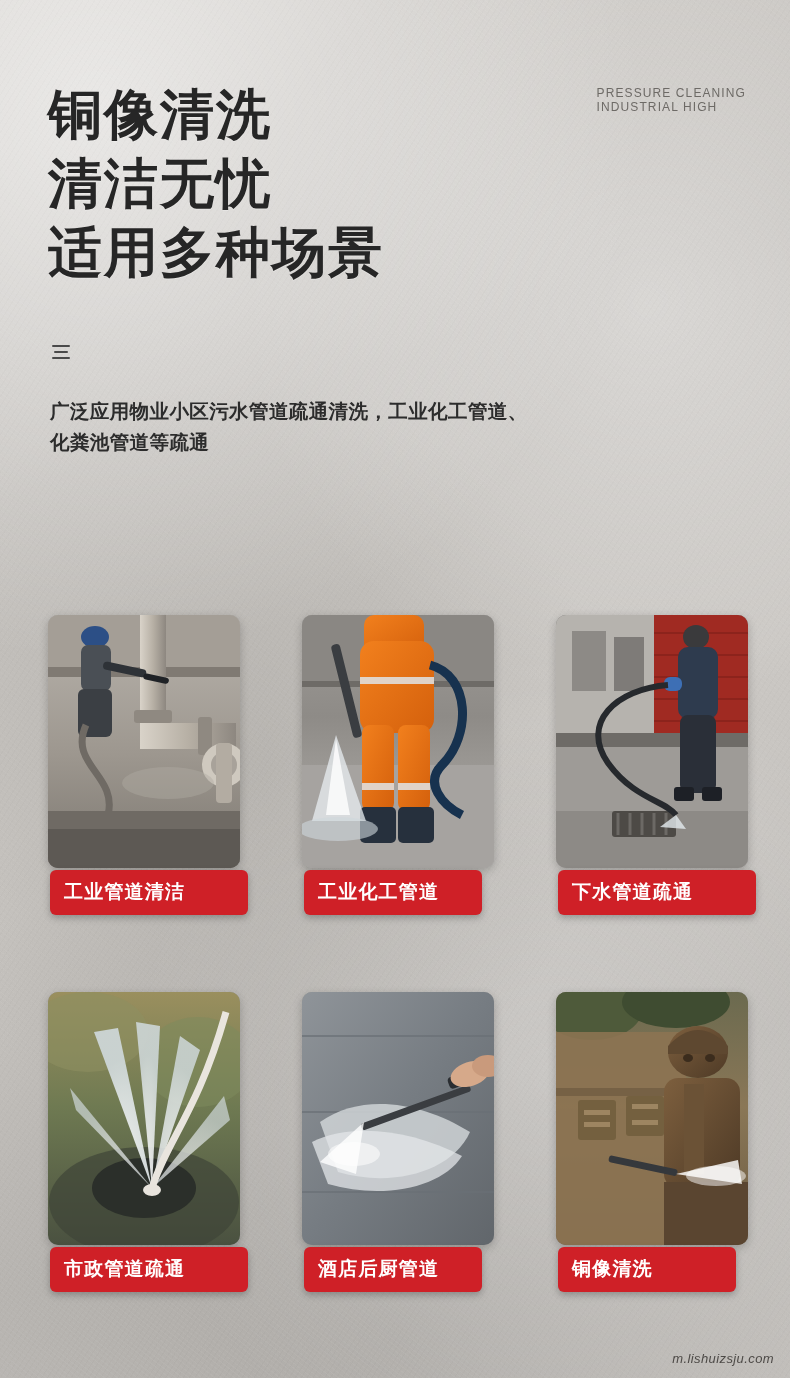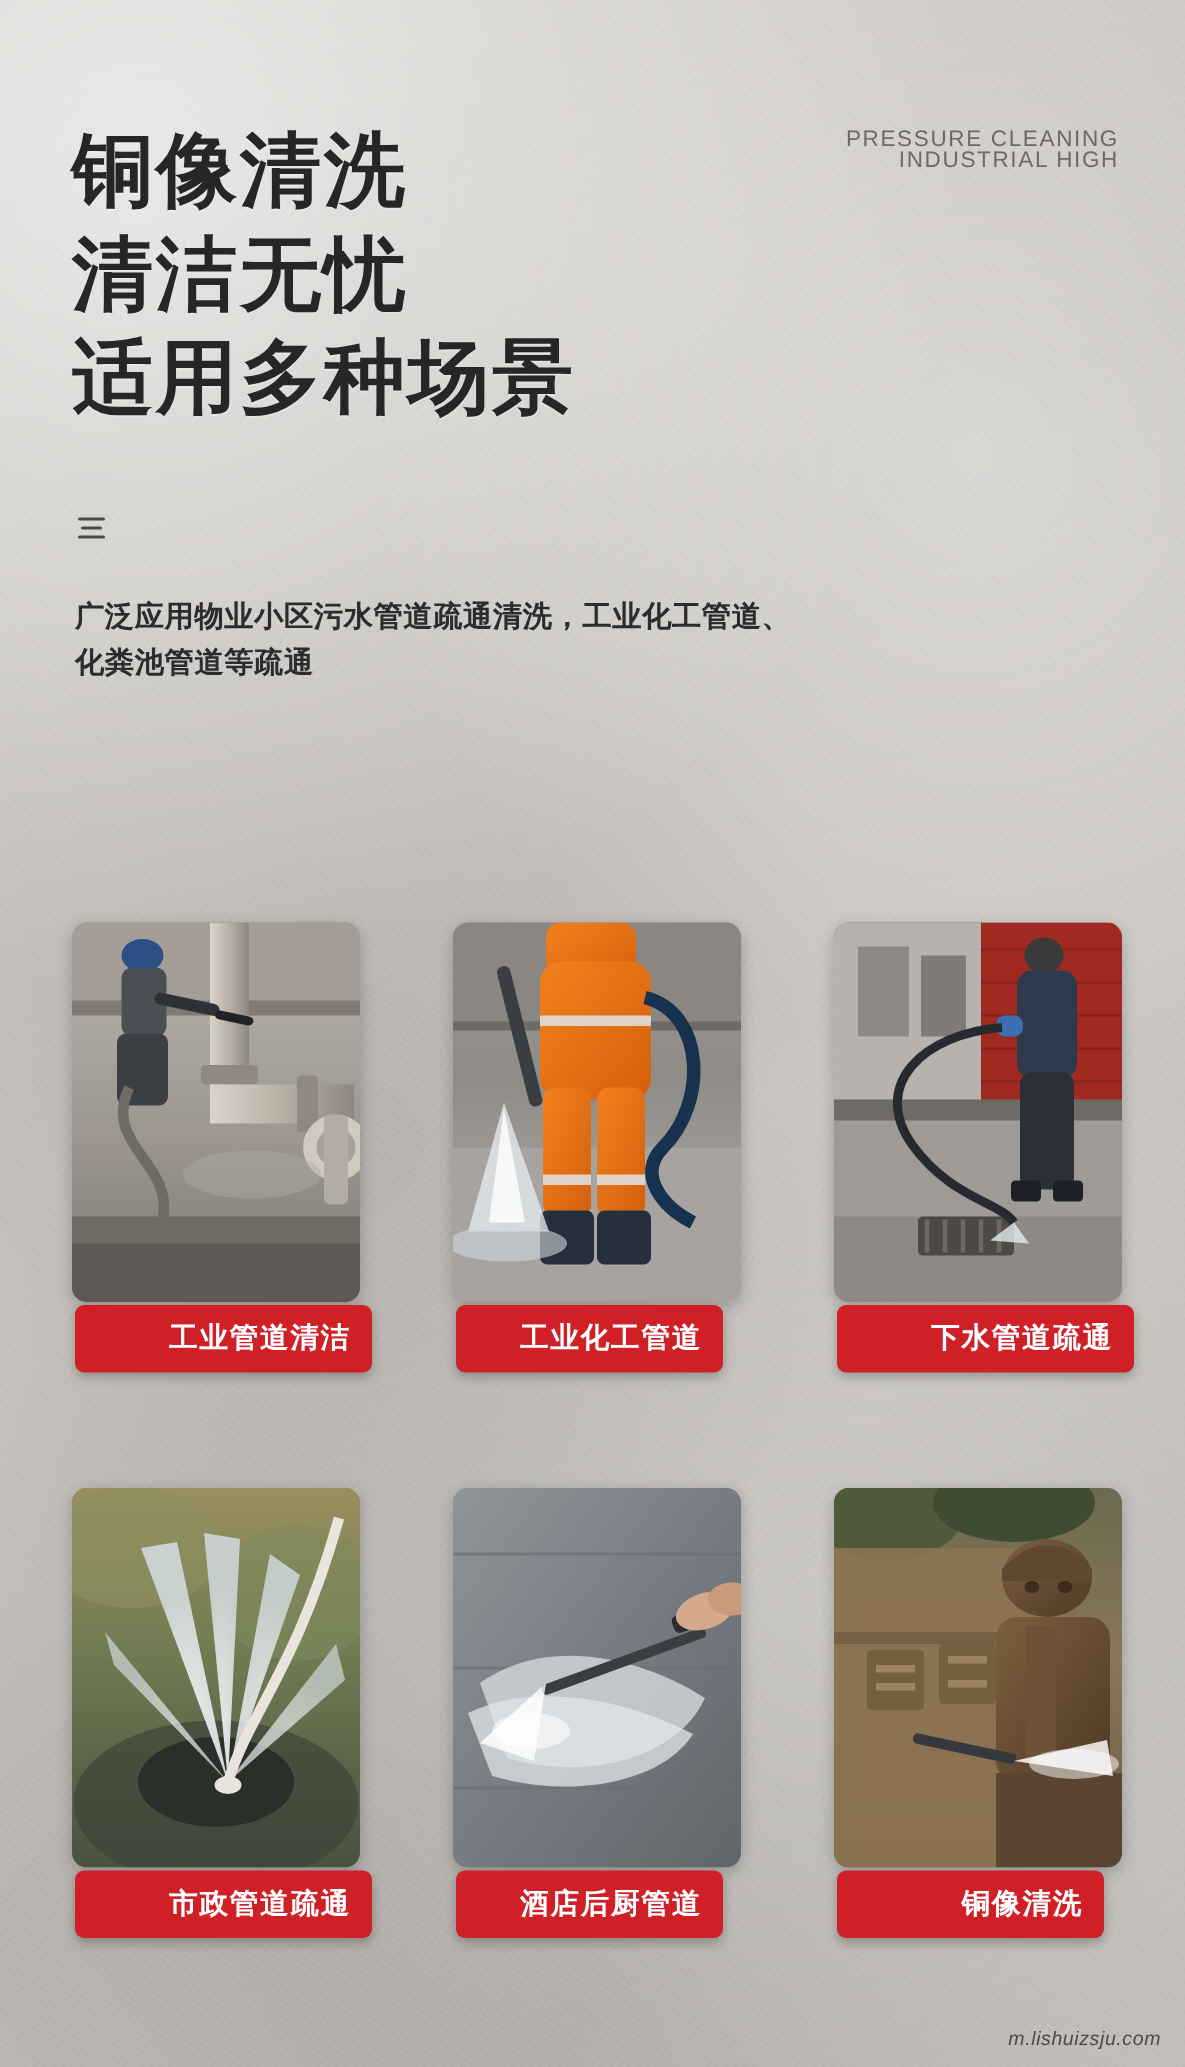--- a/index.html
+++ b/index.html
@@ -38,25 +38,24 @@
     background-image:
       repeating-linear-gradient(38deg, rgba(255,255,255,0.10) 0px, rgba(255,255,255,0.10) 1px, rgba(0,0,0,0) 1px, rgba(0,0,0,0) 4px),
       repeating-linear-gradient(122deg, rgba(0,0,0,0.045) 0px, rgba(0,0,0,0.045) 1px, rgba(0,0,0,0) 1px, rgba(0,0,0,0) 5px);
   }
 
   
   .eyebrow {
     position: absolute;
     top: 86px;
     right: 44px;
-    text-align: right;
     line-height: 14px;
     letter-spacing: 1.1px;
     color: #6d6a66;
-    font-size: 15px;
+    font-size: 12px;
     z-index: 3;
   }
 
   
   .headline {
     position: absolute;
     left: 48px;
     top: 80px;
     z-index: 3;
   }
@@ -140,21 +139,21 @@
     min-width: 170px;
     padding: 9px 14px 10px 14px;
     background: #cf2027;
     color: #fff;
     font-size: 19px;
     font-weight: bold;
     letter-spacing: 1.2px;
     border-radius: 6px;
     box-shadow: 0 3px 7px rgba(0,0,0,0.25);
     white-space: nowrap;
-    text-align: right;
+    text-align: left;
   }
   .card.narrow .caption { min-width: 150px; }
 
   
   .watermark {
     position: absolute;
     right: 16px;
     bottom: 12px;
     font-size: 13px;
     color: #4d4a47;

